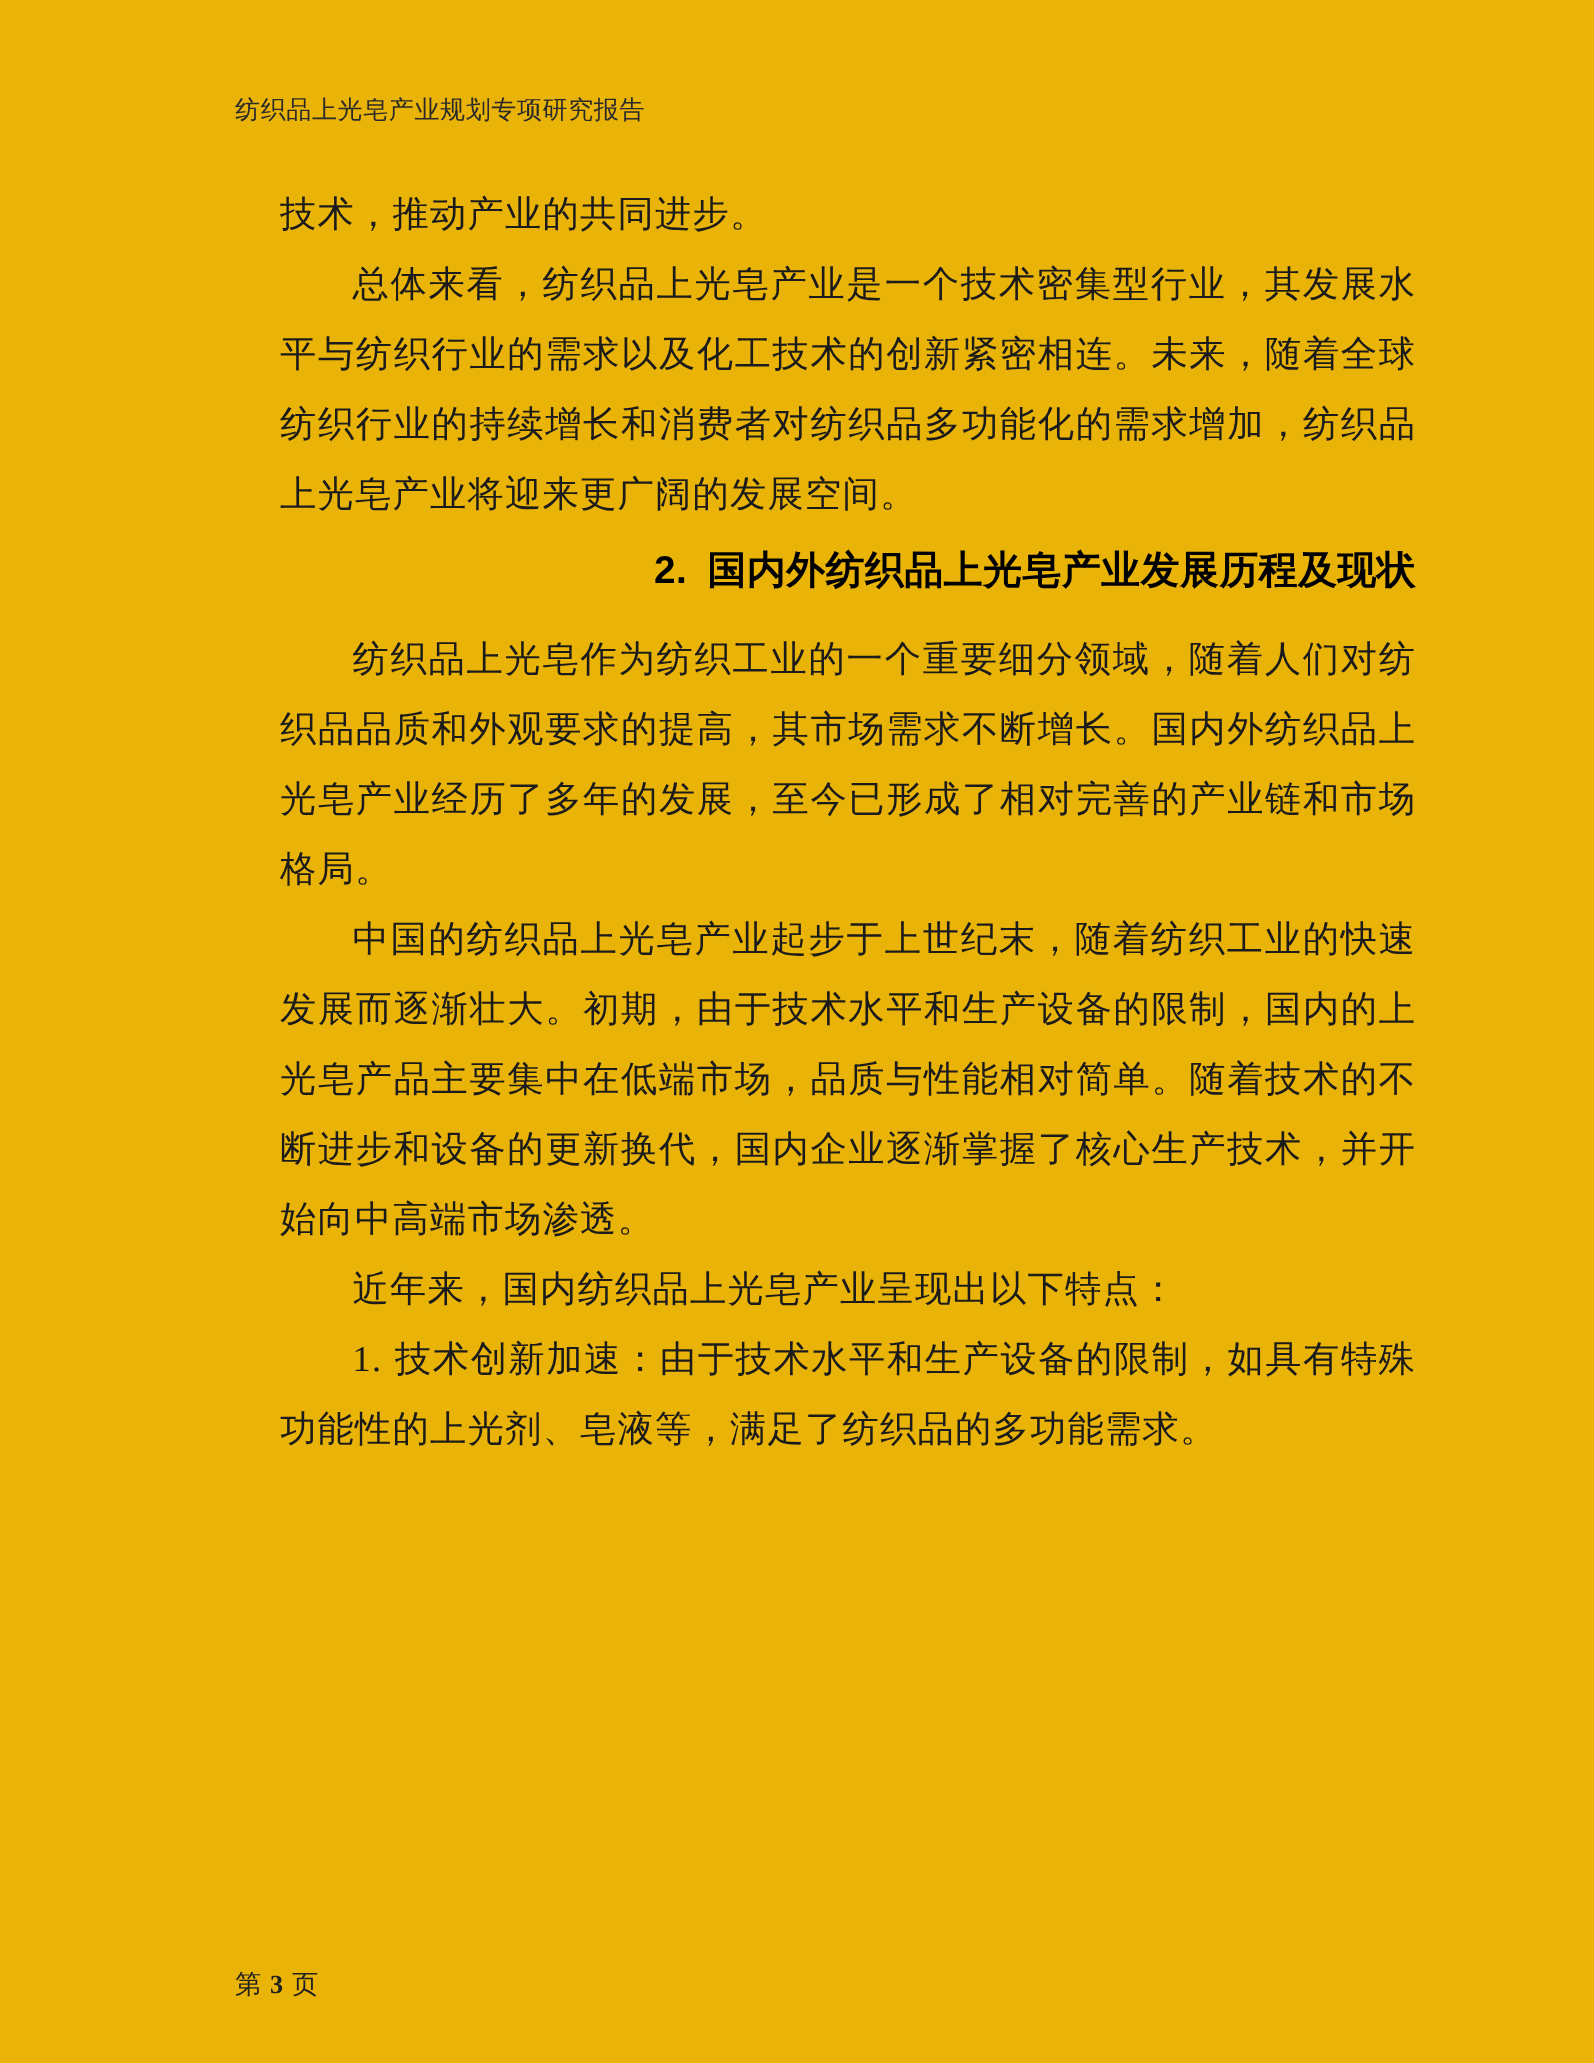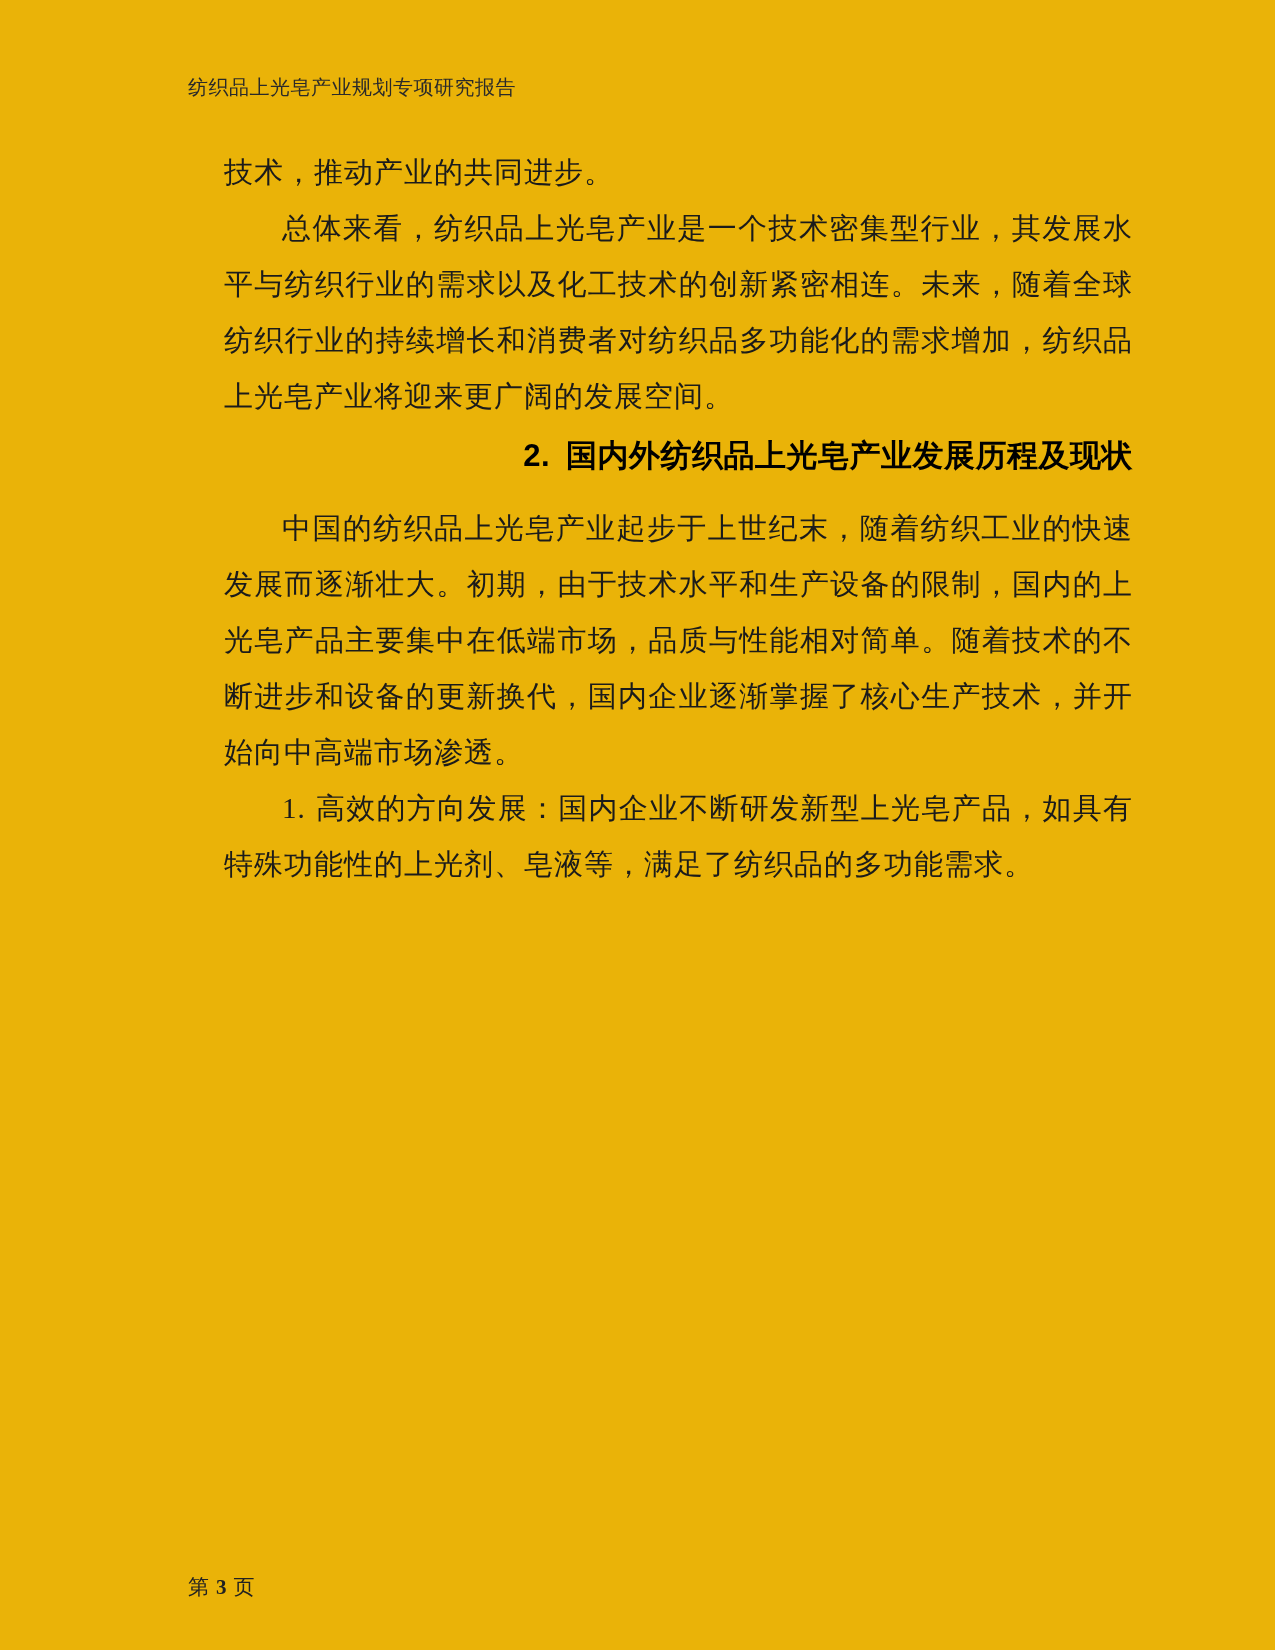--- a/index.html
+++ b/index.html
@@ -91,27 +91,29 @@
 
     <p class="para no-indent">技术，推动产业的共同进步。</p>
 
 
     <p class="para">总体来看，纺织品上光皂产业是一个技术密集型行业，其发展水平与纺织行业的需求以及化工技术的创新紧密相连。未来，随着全球纺织行业的持续增长和消费者对纺织品多功能化的需求增加，纺织品上光皂产业将迎来更广阔的发展空间。</p>
 
     <h2 class="heading">
       <span class="num">2.</span><span>国内外纺织品上光皂产业发展历程及现状</span>
     </h2>
 
+    <p class="para">纺织品上光皂作为纺织工业的一个重要细分领域，随着人们对纺织品品质和外观要求的提高，其市场需求不断增长。国内外纺织品上光皂产业经历了多年的发展，至今已形成了相对完善的产业链和市场格局。</p>
 
 
     <p class="para">中国的纺织品上光皂产业起步于上世纪末，随着纺织工业的快速发展而逐渐壮大。初期，由于技术水平和生产设备的限制，国内的上光皂产品主要集中在低端市场，品质与性能相对简单。随着技术的不断进步和设备的更新换代，国内企业逐渐掌握了核心生产技术，并开始向中高端市场渗透。</p>
 
+    <p class="para">近年来，国内纺织品上光皂产业呈现出以下特点：</p>
 
     <p class="para">
-      <span class="li-num">1.</span><span>高效的方向发展：国内企业不断研发新型上光皂产品，如具有特殊功能性的上光剂、皂液等，满足了纺织品的多功能需求。</span>
+      <span class="li-num">1.</span><span>技术创新加速：由于技术水平和生产设备的限制，如具有特殊功能性的上光剂、皂液等，满足了纺织品的多功能需求。</span>
     </p>
 
   </main>
 
   <footer class="doc-footer">
     <span>第</span><span class="page-num">3</span><span>页</span>
   </footer>
 
 </div>
 

